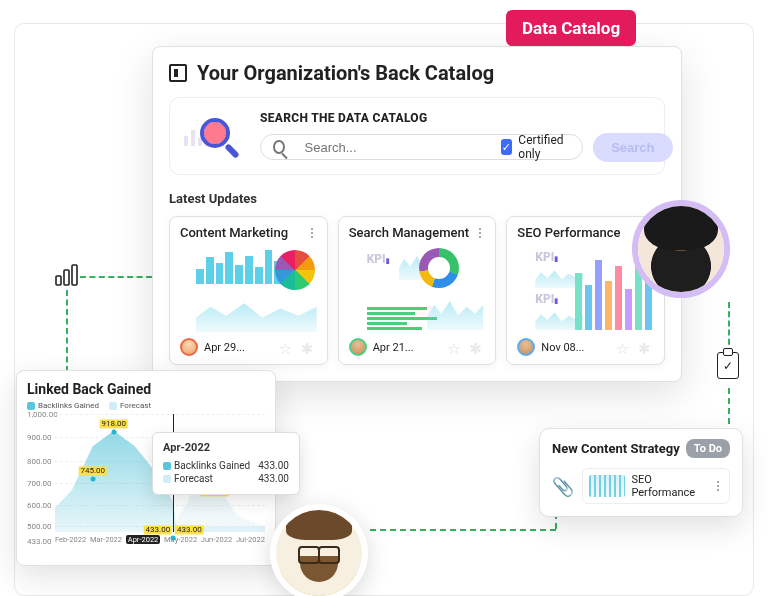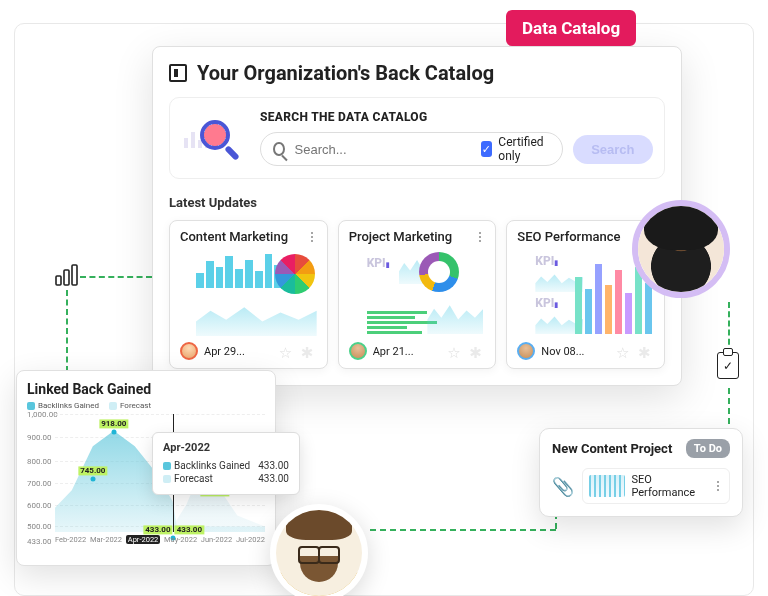--- a/index.html
+++ b/index.html
@@ -74,22 +74,22 @@
     background: radial-gradient(circle at 50% 50%, #ff7a8f 0 70%, transparent 71%);
   }
   .sig-handle {
     position:absolute; left:40px; top:38px; width:16px; height:6px; background:#4a56d6;
     transform: rotate(45deg); border-radius:3px;
   }
   .search-right { flex:1; }
   .search-label { font-size: 12px; font-weight:800; color:#222; letter-spacing:.3px; margin-bottom:8px; }
   .search-row { display:flex; gap:10px; align-items:center; }
   .search-field {
-    flex:1; display:flex; align-items:center; gap:10px;
-    border:1px solid #ddd; border-radius: 18px; padding:6px 12px; height:34px;
+    flex:1; display:flex; align-items:center; gap:20px;
+    border:1px solid #ddd; border-radius: 18px; padding:6px 12px; height:26px;
   }
   .mag { width:14px; height:14px; border:2px solid #777; border-radius:50%; position:relative; }
   .mag::after { content:""; position:absolute; right:-5px; bottom:-5px; width:7px; height:2px; background:#777; transform:rotate(45deg); }
   .search-input { border:none; outline:none; font-size:13px; color:#888; flex:1; background:transparent; }
   .cert { display:flex; align-items:center; gap:6px; font-size:12px; color:#222; }
   .cert-box { width:16px; height:16px; background:#3d6bff; border-radius:3px; display:flex; align-items:center; justify-content:center; color:#fff; font-size:11px; }
   .search-btn {
     background:#d9dcff; color:#b7bcf2; border:none; border-radius:18px; padding:7px 18px;
     font-size:13px; font-weight:600; cursor:default;
   }
@@ -163,21 +163,21 @@
     position:absolute; left:0; right:0; bottom:12px; height:110px;
     background:linear-gradient(180deg, rgba(99,200,220,.75), rgba(99,200,220,.15));
     clip-path: polygon(0 78%, 8% 62%, 18% 22%, 28% 8%, 38% 22%, 48% 46%, 56% 72%, 58% 95%, 100% 95%, 100% 100%, 0 100%);
   }
   .forecast {
     position:absolute; left:56%; right:0; bottom:12px; height:110px;
     background:linear-gradient(180deg, rgba(200,230,238,.8), rgba(200,230,238,.2));
     clip-path: polygon(0 95%, 15% 75%, 30% 45%, 50% 60%, 70% 85%, 100% 95%, 100% 100%, 0 100%);
   }
   .pt { position:absolute; width:5px;height:5px;background:#1fb5d6;border-radius:50%; transform:translate(-50%,-50%);}
-  .ptlabel { position:absolute; font-size:8px; background:#bef264; padding:0 2px; transform:translate(-50%,-140%); color:#222;font-weight:bold;}
+  .ptlabel { position:absolute; font-size:8px; background:#fde047; padding:0 2px; transform:translate(-50%,-140%); color:#222;}
   .xaxis { position:absolute; left:0; right:0; bottom:0; display:flex; justify-content:space-between; font-size:7.5px; color:#888; }
   .xhl { background:#222; color:#fff; padding:0 2px; border-radius:2px; }
   .vline { position:absolute; bottom:12px; top:0; width:1px; background:#222; left:56%; }
   .lbg-tip {
     position:absolute; top:432px; left:152px; width:148px; background:#fff; border:1px solid #ddd;
     border-radius:6px; box-shadow:0 6px 18px rgba(0,0,0,.12); padding:8px 10px; z-index:40; font-size:10px;
   }
   .lbg-tip h5 { font-size:11px; font-weight:700; margin-bottom:6px; }
   .lbg-tip .row { display:flex; justify-content:space-between; margin-bottom:2px; align-items:center;}
 
@@ -332,21 +332,21 @@
       <div class="card-foot">
         <div class="avatar-sm av-a"></div>
         <div class="card-date">Apr 29...</div>
         <div class="ficon star"></div>
         <div class="ficon octo"></div>
       </div>
     </div>
 
     <div class="card">
       <div class="card-head">
-        <div class="card-title">Project Marketing</div>
+        <div class="card-title">Search Management</div>
         <div class="dots">
             <span></span>
             <span></span>
             <span></span>
           </div>
       </div>
       <div class="card-body">
         <div class="kpi">KPI<b>▮</b></div>
         <div style="position:absolute;left:34px;top:4px;width:46px;height:30px" class="area"></div>
         <div class="donut"></div>
@@ -467,21 +467,21 @@
 <div class="avatar-lg bottom">
   <div class="shirt"></div>
     <div class="face"></div>
     <div class="hair"></div>
     <div class="beard"></div>
     <div class="glasses"></div>
 </div>
 
 <div class="ncs">
   <div class="ncs-head">
-    <div class="ncs-title">New Content Project</div>
+    <div class="ncs-title">New Content Strategy</div>
     <div class="todo">To Do</div>
   </div>
   <div class="ncs-body">
     <div class="paperclip">📎</div>
     <div class="ncs-chip">
       <div class="thumb"></div>
       <div class="txt">SEO Performance</div>
       <div class="dots">
           <span></span>
           <span></span>

